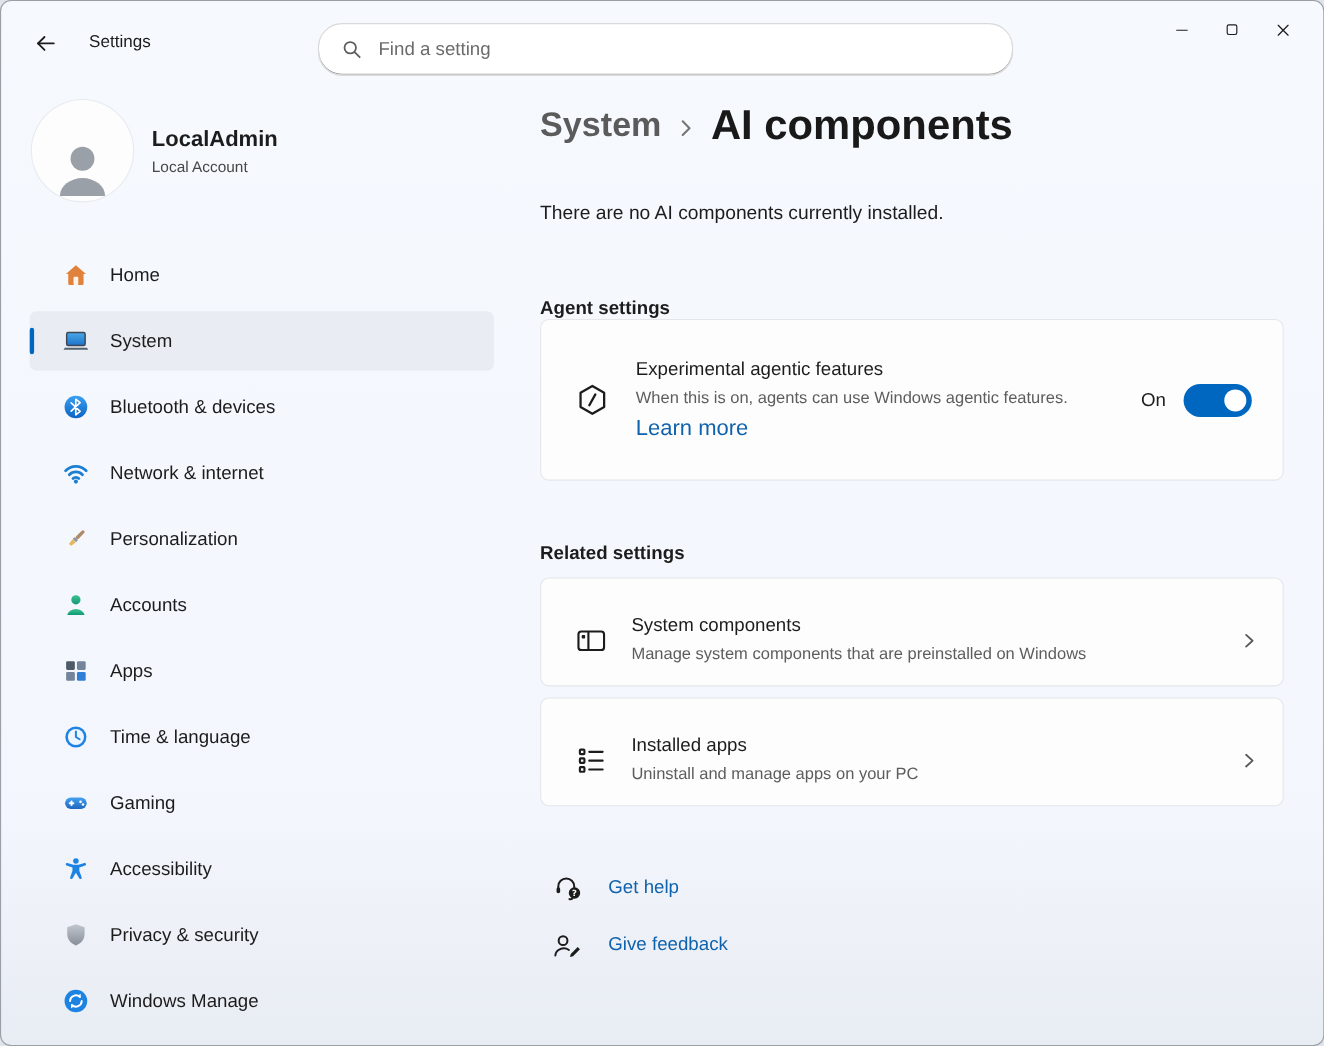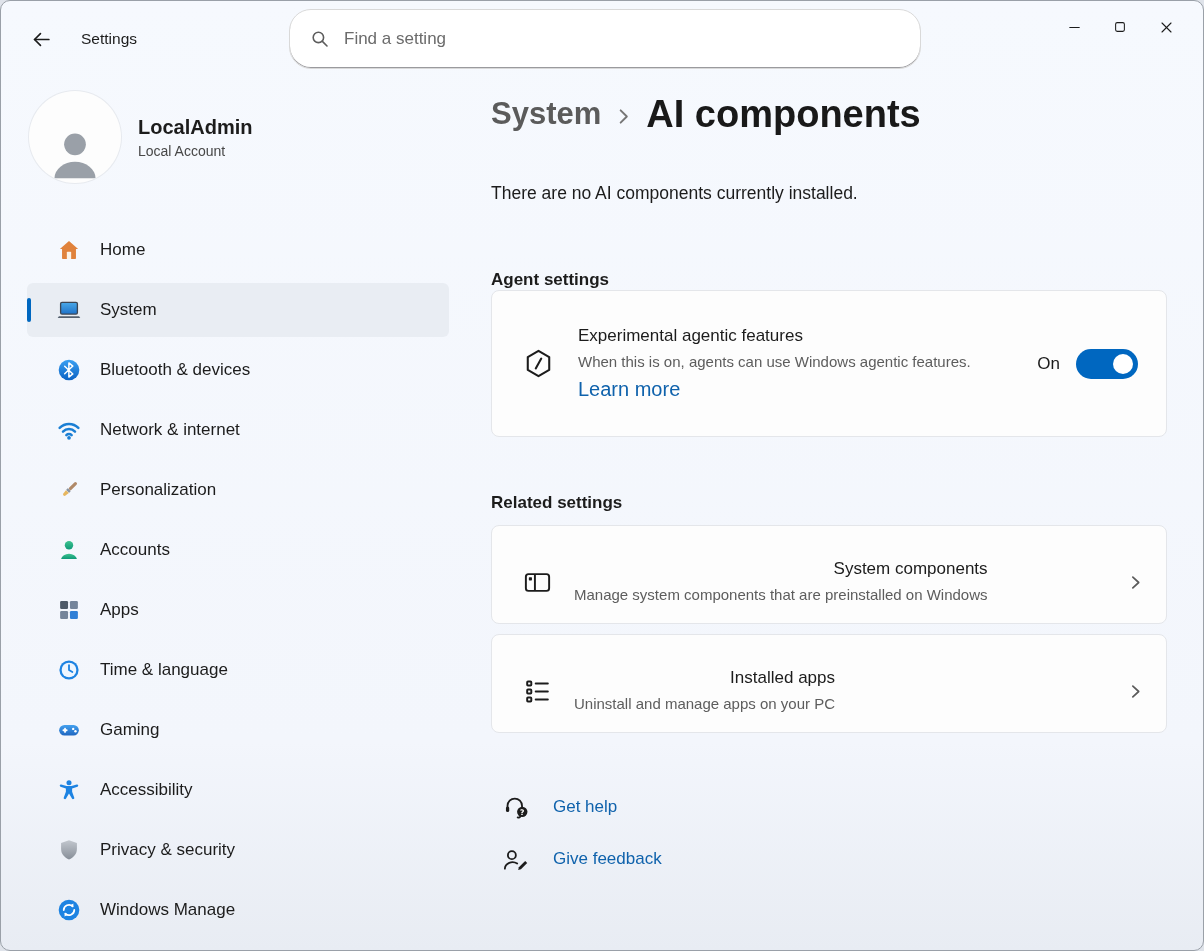--- a/index.html
+++ b/index.html
@@ -14,21 +14,21 @@
     position:relative; width:1204px; height:951px;
     border:1px solid #9aa0a8; border-radius:10px; overflow:hidden;
     background:linear-gradient(180deg,#f6f9fe 0%,#f3f6fc 78%,#e8ecf3 100%);
   }
 
   
   .titlebar { position:absolute; top:0; left:0; right:0; height:76px; display:flex; align-items:center; }
   .back-btn { width:36px; height:36px; margin-left:22px; border-radius:5px; display:flex; align-items:center; justify-content:center; cursor:pointer; }
   .app-title { margin-left:22px; font-size:15.5px; }
   .searchbox {
-    position:absolute; left:288px; top:8px; width:632px; height:60px;
+    position:absolute; left:288px; top:20px; width:632px; height:48px;
     background:#ffffff; border:1px solid #d9d9d9; border-radius:22px;
     box-shadow:inset 0 -1px 0 #9a9a9e;
     display:flex; align-items:center; padding:0 16px;
   }
   .searchbox .mag { display:flex; margin:0 12px 0 4px; }
   .searchbox input {
     flex:1; border:none; outline:none; background:transparent;
     font-size:17px; font-family:inherit; color:#1c1c1c;
   }
   .searchbox input::placeholder { color:#6b6b6b; }
@@ -75,21 +75,21 @@
   .card-agent { margin-top:0; min-height:147px; padding:20px 28px 20px 30px; }
   .card-agent .ic { width:36px; display:flex; margin-right:20px; }
   .card-title { font-size:17px; }
   .card-desc { font-size:15px; color:#5d5d5d; line-height:1.5; margin-top:5px; max-width:405px; }
   .learn-more { font-size:20px; color:var(--link,#0f62ac); margin-top:5px; cursor:pointer; display:inline-block; }
   .toggle-area { margin-left:auto; display:flex; align-items:center; gap:16px; }
   .toggle-label { font-size:17px; }
   .toggle { width:62px; height:30px; border-radius:16px; background:var(--accent,#0067c0); position:relative; cursor:pointer; }
   .toggle .knob { position:absolute; right:5px; top:5px; width:20px; height:20px; border-radius:50%; background:#ffffff; }
 
-  .card-link { margin-top:12px; min-height:99px; padding:16px 22px 0 30px; cursor:pointer;text-align:right; }
+  .card-link { margin-top:12px; min-height:99px; padding:16px 22px 0 30px; cursor:pointer; }
   .card-link + .card-link { margin-top:10px; }
   .card-link .ic { width:34px; display:flex; margin-right:18px; }
   .chev { margin-left:auto; display:flex; }
 
   .help-block { margin-top:54px; }
   .help-row { display:flex; align-items:center; gap:22px; height:40px; margin-bottom:12px; padding-left:10px; cursor:pointer; }
   .help-row .ic { width:30px; display:flex; }
   .help-label { font-size:17px; color:var(--link,#0f62ac); }
 </style>
 </head>

